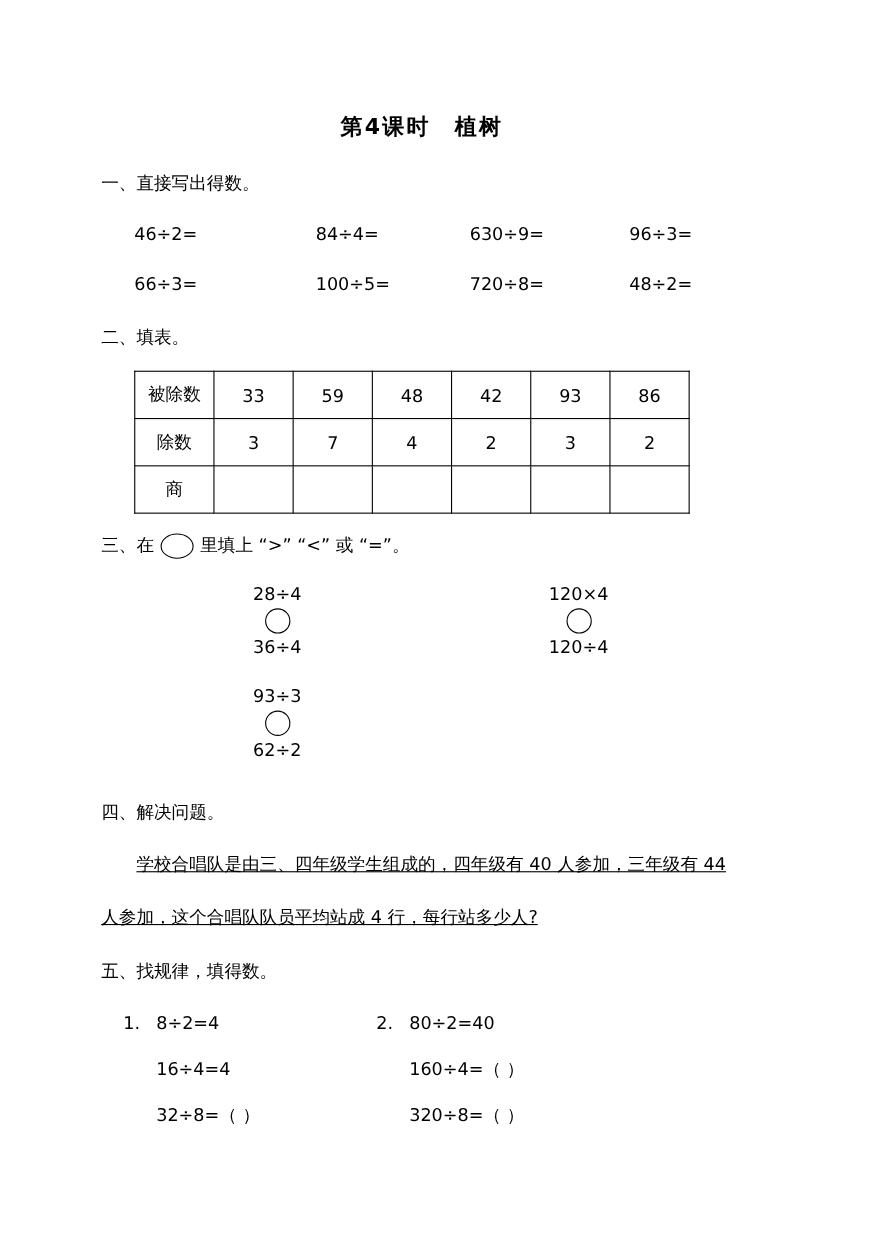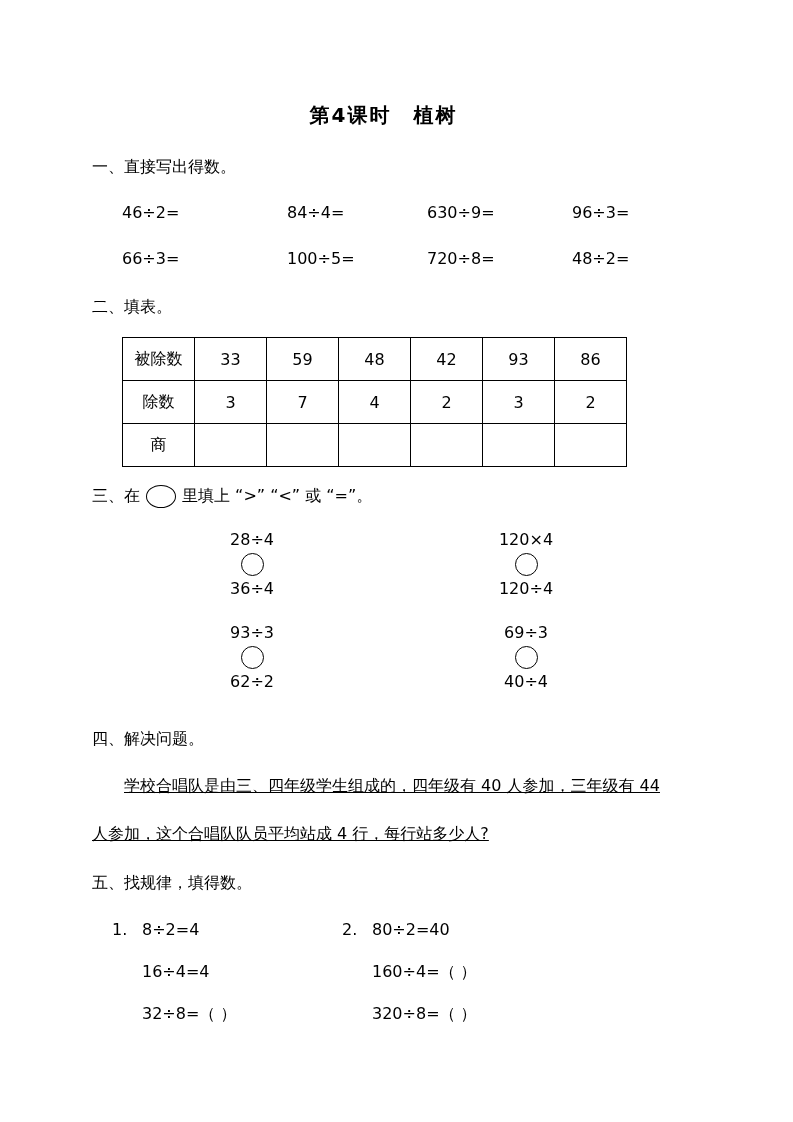--- a/index.html
+++ b/index.html
@@ -157,25 +157,20 @@
         <span class="circle"></span>
         <span>120÷4</span>
       </div>
     </div>
     <div class="cmp-row">
       <div class="cmp">
         <span>93÷3</span>
         <span class="circle"></span>
         <span>62÷2</span>
       </div>
-      <div class="cmp">
-        <span>69÷3</span>
-        <span class="circle"></span>
-        <span>40÷4</span>
-      </div>
     </div>
 
     <div class="sec-heading" style="margin-top:34px;">四、解决问题。</div>
     <div class="para-line indent">学校合唱队是由三、四年级学生组成的，四年级有 40 人参加，三年级有 44</div>
     <div class="para-line">人参加，这个合唱队队员平均站成 4 行，每行站多少人?</div>
 
     <div class="sec-heading sec5-heading">五、找规律，填得数。</div>
     <div class="s5-groups">
       <div class="s5-group1">
         <div class="s5-line">

